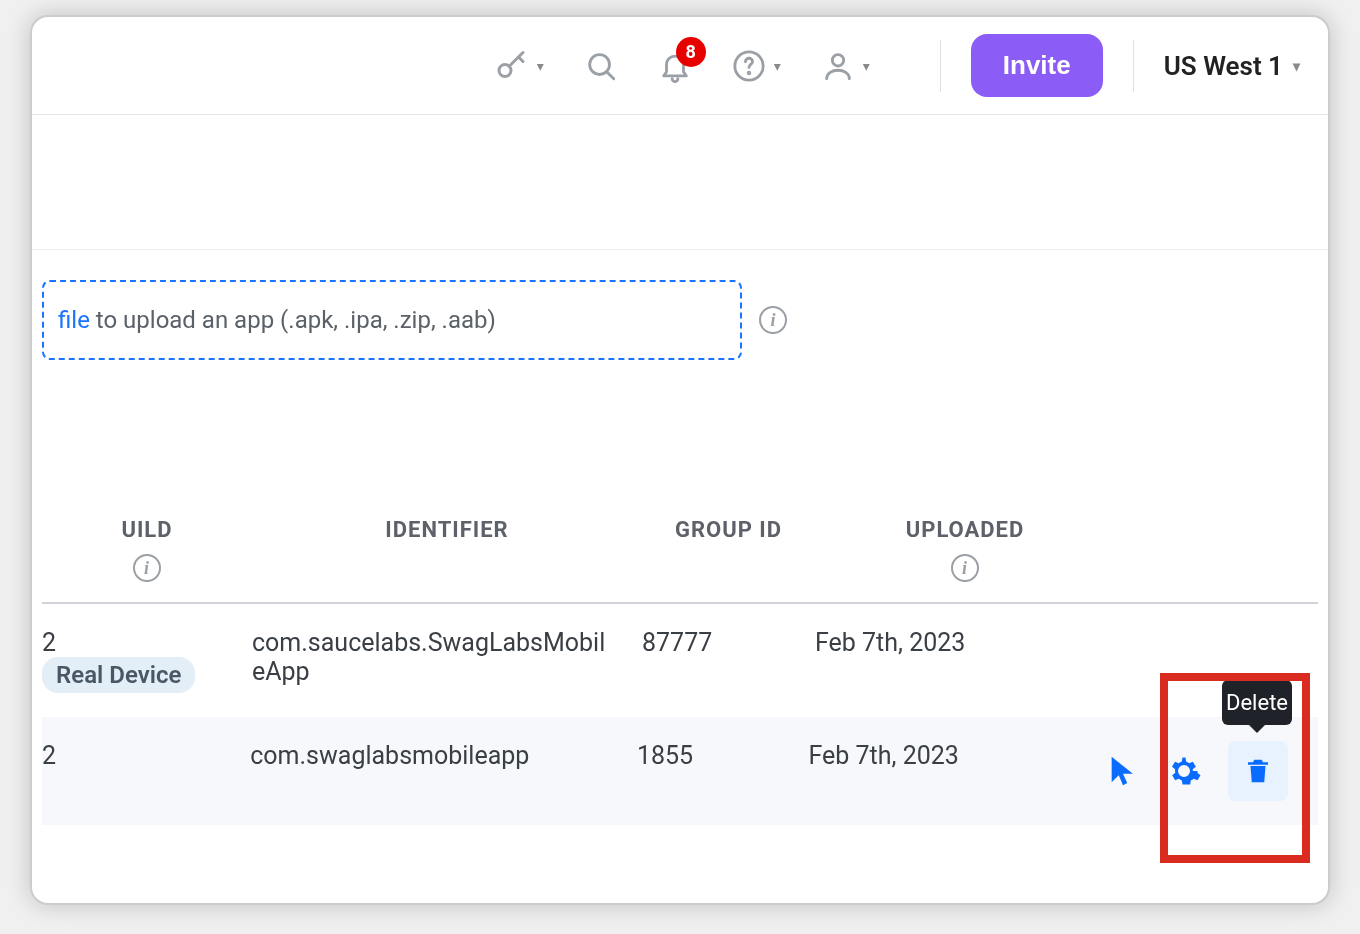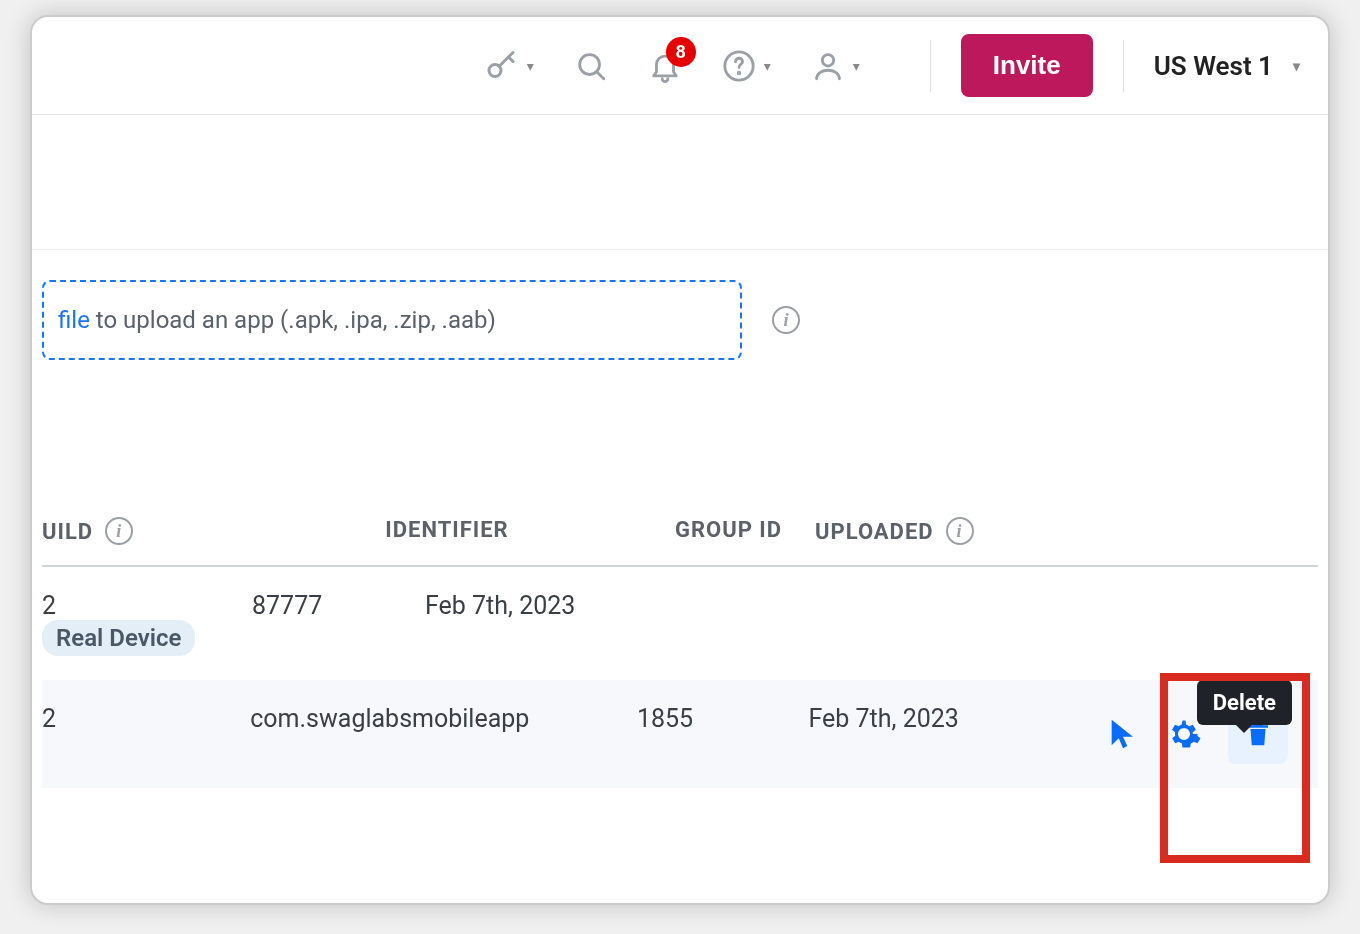--- a/index.html
+++ b/index.html
@@ -26,50 +26,50 @@
     align-items: center;
     justify-content: flex-end;
     padding-right: 28px;
     gap: 0;
   }
   .icon-group { display:flex; align-items:center; gap:40px; margin-right:40px; }
   .icon-item { display:flex; align-items:center; gap:8px; color:#9aa0a6; cursor:pointer; }
   .chev { color:#8a8a8a; font-size:14px; }
   .divider { width:1px; height:52px; background:#e0e0e0; margin:0 30px; }
   .invite-btn {
-    background:#be185d; color:#fff; border:none; border-radius:8px;
+    background:#8b5cf6; color:#fff; border:none; border-radius:16px;
     padding:16px 32px; font-size:26px; font-weight:700; cursor:pointer;
   }
-  .region { display:flex; align-items:center; gap:20px; font-size:26px; font-weight:600; color:#222; cursor:pointer; }
+  .region { display:flex; align-items:center; gap:10px; font-size:26px; font-weight:600; color:#222; cursor:pointer; }
 
   .notif-wrap { position:relative; }
   .notif-badge {
     position:absolute; top:-12px; right:-14px;
     background:#e60000; color:#fff; border-radius:50%;
     width:30px; height:30px; display:flex; align-items:center; justify-content:center;
     font-size:18px; font-weight:700;
   }
 
   .section-gap { height: 135px; border-bottom: 1px solid #eee; }
 
-  .upload-area { padding: 30px 0 0 10px; display:flex; align-items:center; gap:30px;}
+  .upload-area { padding: 30px 0 0 10px; display:flex; align-items:center; gap:17px;}
   .dropzone {
     border: 2px dashed #1a74ff;
     border-radius: 8px;
     height:80px;
     display:flex; align-items:center;
     padding-left: 14px;
     width: 700px;
     font-size:24px; color:#5a6169;
   }
   .dropzone .link { color:#1a74ff; }
 
   .table-wrap { position:absolute; left:10px; right:10px; top:500px; }
   .thead { display:flex; align-items:flex-start; border-bottom:2px solid #d0d3d9; padding-bottom:20px; }
-  .th { font-size:22px; font-weight:700; color:#5d6169; letter-spacing:1px; display:flex; align-items:center; gap:12px;}
+  .th { font-size:22px; font-weight:700; color:#5d6169; letter-spacing:1px; display:flex; align-items:center; gap:12px;flex-direction:column;}
   .col-build { width:210px; }
   .col-ident { width:390px;justify-content:center; }
   .col-group { width:173px;justify-content:center; }
   .col-upload { width:300px; }
   .col-actions { flex:1; }
 
   .row { display:flex; align-items:flex-start; padding:24px 0; font-size:25px; color:#3a3f45; }
   .row.alt { background:#f6f8fb; }
   .cell { }
   .pill { background:#e3eef6; color:#4a5866; border-radius:16px; padding:4px 14px; font-weight:600; font-size:24px; display:inline-block; }
@@ -80,22 +80,22 @@
   .highlight-box {
     position:absolute;
     border:8px solid #d92b1f;
     width:150px; height:190px;
     bottom:40px; right:18px;
     pointer-events:none;
   }
 
   .tooltip {
     position:absolute;
-    background:#1f2329; color:#fff; font-size:22px; font-weight:700;
-    padding:10px 16px; border-radius:6px;
+    background:#1f2329; color:#fff; font-size:22px; font-weight:400;
+    padding:10px 4px; border-radius:6px;
     bottom:178px; right:36px;
   }
   .tooltip::after {
     content:""; position:absolute; left:50%; bottom:-8px; transform:translateX(-50%);
     border:8px solid transparent; border-top-color:#1f2329; border-bottom:none;
   }
 
   .trash-btn { background:#e8f1fe; border-radius:8px; width:60px; height:60px; display:flex; align-items:center; justify-content:center; cursor:pointer;}
 
   .info-circ { width:28px; height:28px; border:2px solid #9aa0a6; border-radius:50%; display:inline-flex; align-items:center; justify-content:center; color:#9aa0a6; font-style:italic; font-family:Georgia,serif; font-size:18px; font-weight:700;}
@@ -189,20 +189,21 @@
         <span>UPLOADED</span>
         <span class="info-circ">i</span>
       </div>
     </div>
 
     <div class="row">
       <div class="cell col-build">
         <div class="build-num">2</div>
         <div class="pill">Real Device</div>
       </div>
+      <div class="cell col-ident" style="word-break:break-all; padding-right:30px;">com.saucelabs.SwagLabsMobileApp</div>
       <div class="cell col-group">87777</div>
       <div class="cell col-upload">Feb 7th, 2023</div>
       <div class="cell col-actions"></div>
     </div>
 
     <div class="row alt">
       <div class="cell col-build">
         <div class="build-num">2</div>
       </div>
       <div class="cell col-ident">com.swaglabsmobileapp</div>

